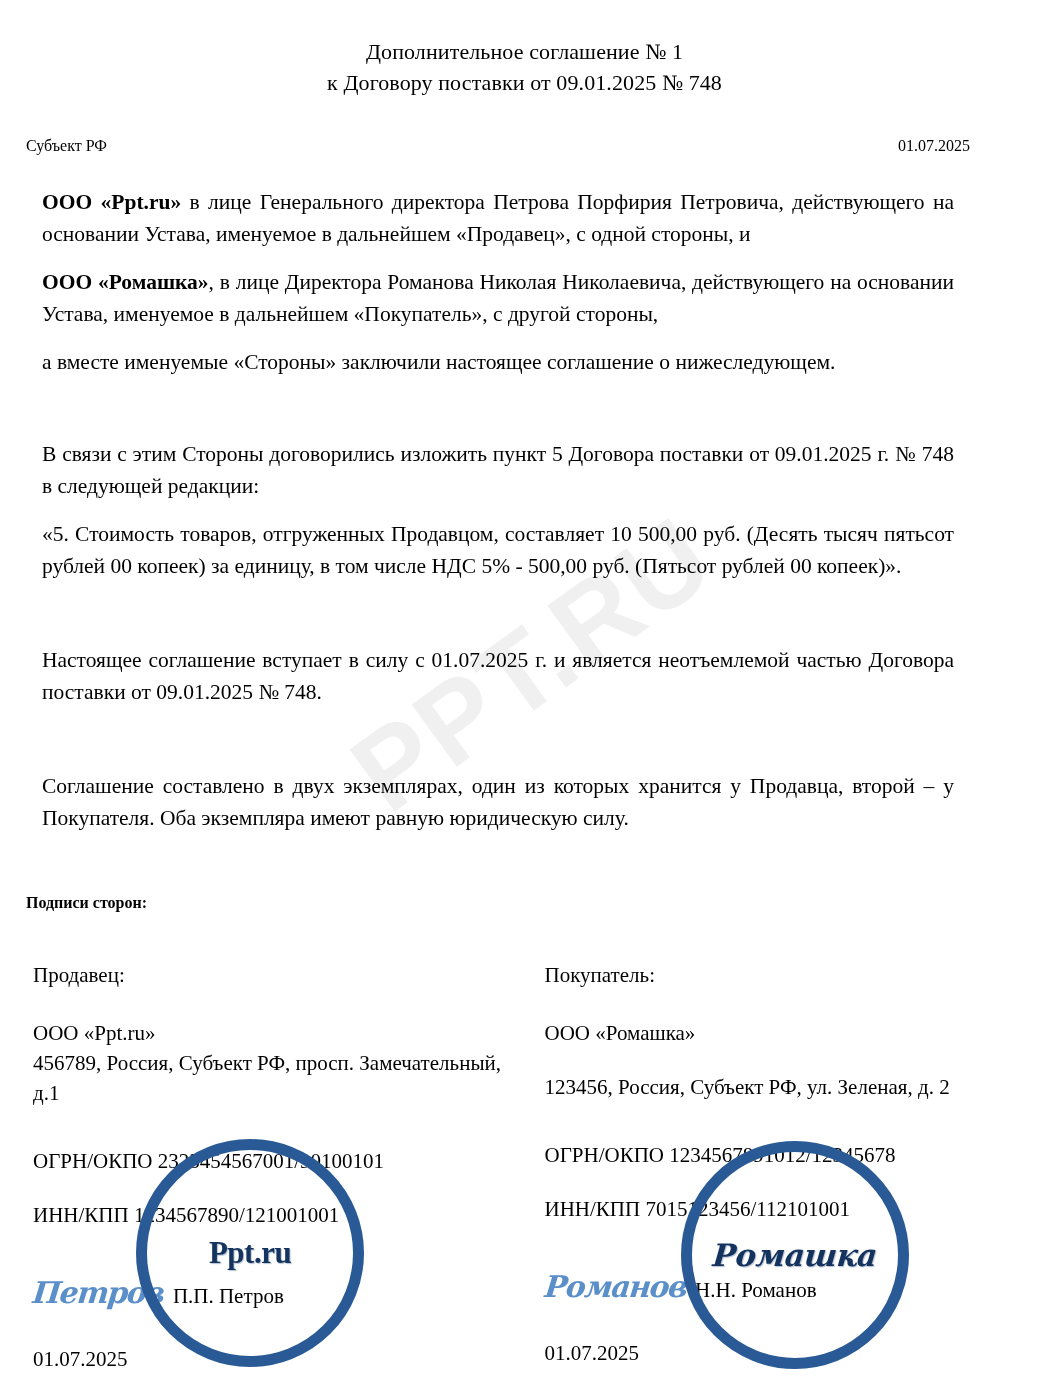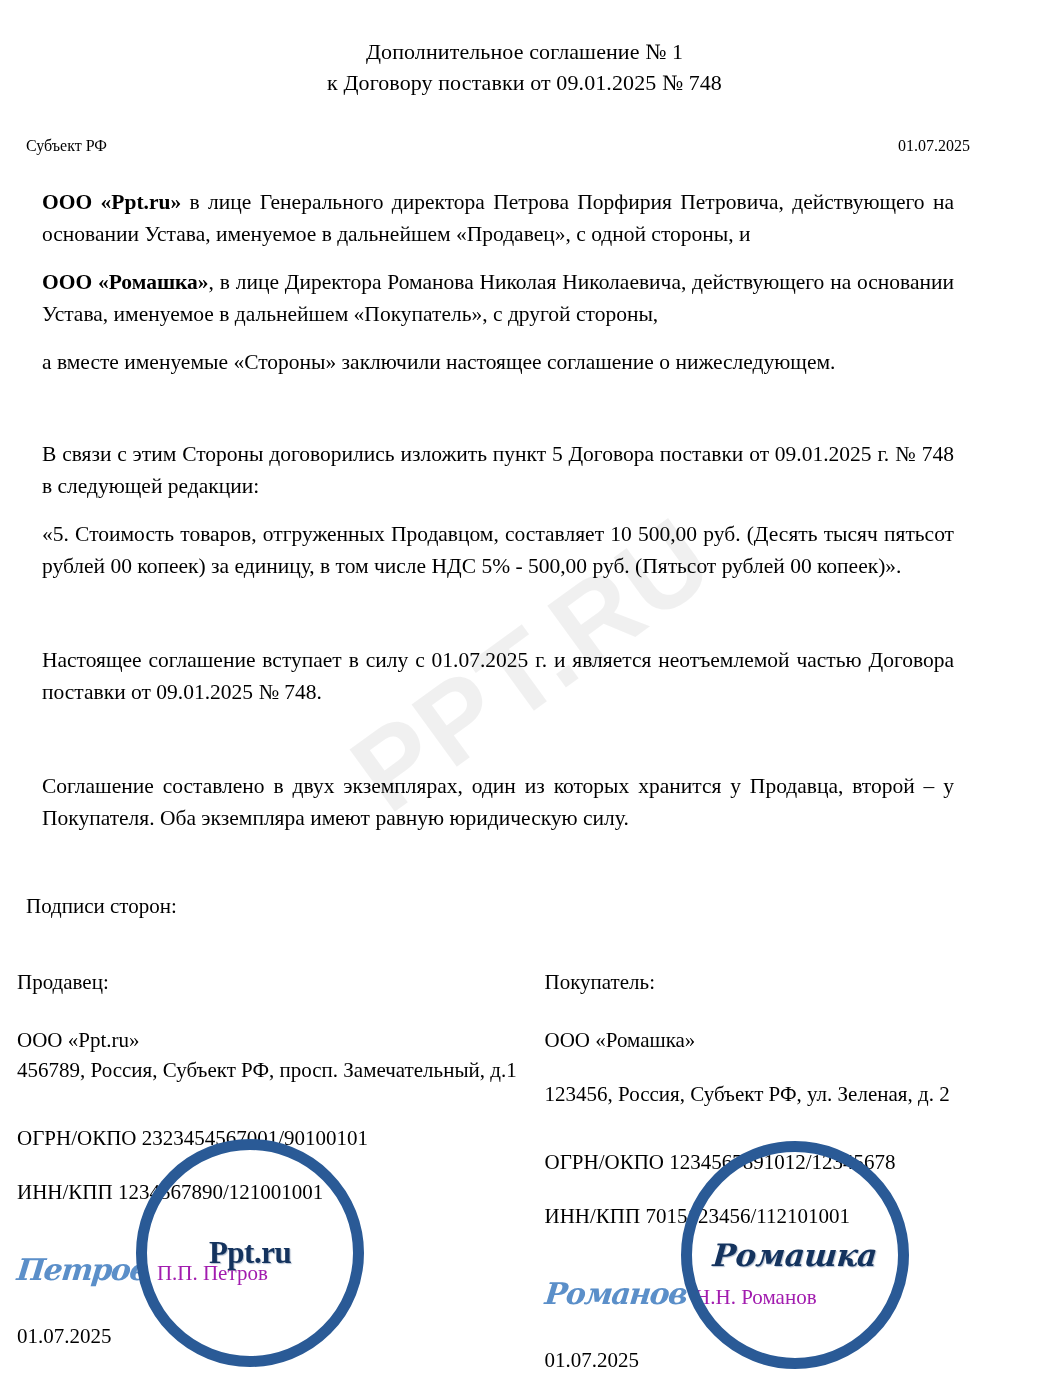--- a/index.html
+++ b/index.html
@@ -80,34 +80,35 @@
   }
   .para.first-parties { margin-top: 31px; }
   .para.loose { text-align: left; }
   .gap-md { height: 28px; }
   .gap-lg { height: 30px; }
   .bold { font-weight: 700; }
 
   
   .sign-head {
     margin: 0 0 0 26px;
-    font-size: 21px;
+    font-size: 16px;
+    font-weight: bold;
   }
   .sign-grid {
     position: relative;
     display: flex;
     margin-top: 48px;
   }
   .sign-col {
     width: 50%;
     box-sizing: border-box;
     font-size: 21px;
     line-height: 30px;
   }
-  .sign-col.left  { padding-left: 17px; }
+  .sign-col.left  { padding-left: 33px; }
   .sign-col.right { padding-left: 20px; }
 
   .sign-role { margin-bottom: 28px; }
   .sign-org  { margin-bottom: 0; }
   .sign-addr { margin-bottom: 12px; }
   .blk-gap-a { height: 26px; }
   .blk-gap-b { height: 24px; }
   .blk-gap-c { height: 24px; }
 
   
@@ -124,21 +125,21 @@
     font-weight: 700;
     font-size: 30px;
     color: #5B8FC9;
     letter-spacing: -1.5px;
     transform: skewX(-6deg);
     line-height: 1;
     white-space: nowrap;
   }
   .sig-name {
     font-size: 21px;
-    color: #a21caf;
+    color: #000000;
     white-space: nowrap;
   }
   .sig-date {
     margin-top: 32px;
     font-size: 21px;
   }
 
   
   .stamp {
     position: absolute;

